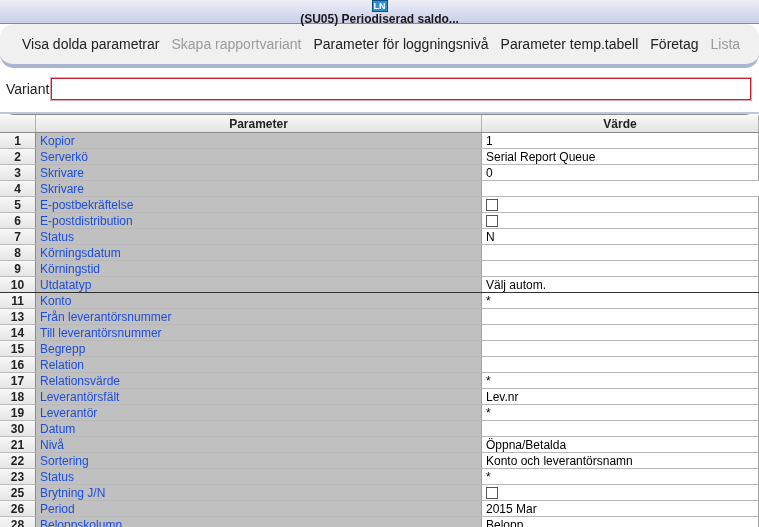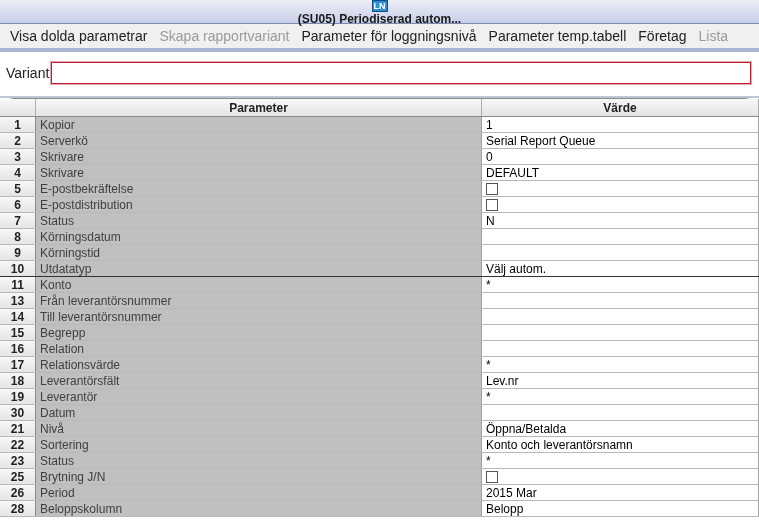--- a/index.html
+++ b/index.html
@@ -13,28 +13,29 @@
   }
   .title-icon {
     width: 16px; height: 16px; margin: 0 4px 0 4px;
     background: #2a8fd6; border: 1px solid #0b4f85;
     display:flex; align-items:center; justify-content:center;
     color:#fff; font-size:9px; font-weight:bold;
   }
   .title-text { font-weight: bold; color: #1a1a1a; }
 
   .toolbar {
-    height: 28px;
+    height: 44px;
     background: #f0f0f0;
     border-bottom: 4px solid #a8b4d0;
     display: flex; align-items: center;
-    padding-left: 6px;
+    padding-left: 18px;
     gap: 4px;
     font-size: 14px;
     color: #222;
+    border-radius: 14px;
   }
   .toolbar .titem { padding: 2px 4px; cursor: pointer; white-space: nowrap; }
   .toolbar .titem.disabled { color: #9a9a9a; }
   .toolbar .titem:last-child { padding-right:0; }
 
   .variant-row {
     display:flex; align-items:center; gap:2px;
     padding: 10px 8px 12px 6px;
     background:#fff;
     border-bottom: 2px solid #bfc6d8;
@@ -79,37 +80,37 @@
   }
   .gnum {
     width:36px; justify-content:center;
     background: linear-gradient(to bottom,#f7f7f7,#e5e5e5);
     font-weight:bold; color:#222;
     border-right:1px solid #8a8a8a;
   }
   .gparam {
     width:446px;
     background:#c0c0c0;
-    color:#404040;
+    color:#1d4ed8;
   }
   .gval {
     flex:1; background:#fff; color:#000;
   }
   .sep-strong { border-bottom:1px solid #333; }
 
   .chk {
     width:12px; height:12px; border:1px solid #555; background:#fff;
   }
 </style>
 </head>
 <body>
 
 <div class="title-bar">
   <div class="title-icon">LN</div>
-  <div class="title-text">(SU05) Periodiserad autom...</div>
+  <div class="title-text">(SU05) Periodiserad saldo...</div>
 </div>
 
 <div class="toolbar" id="toolbar">
     <span class="titem">Visa dolda parametrar</span>
     <span class="titem disabled">Skapa rapportvariant</span>
     <span class="titem">Parameter för loggningsnivå</span>
     <span class="titem">Parameter temp.tabell</span>
     <span class="titem">Företag</span>
     <span class="titem disabled">Lista</span>
   </div>
@@ -137,21 +138,20 @@
         <div class="gcell gval">Serial Report Queue</div>
       </div>
       <div class="grow">
         <div class="gcell gnum">3</div>
         <div class="gcell gparam">Skrivare</div>
         <div class="gcell gval">0</div>
       </div>
       <div class="grow">
         <div class="gcell gnum">4</div>
         <div class="gcell gparam">Skrivare</div>
-        <div class="gcell gval">DEFAULT</div>
       </div>
       <div class="grow">
         <div class="gcell gnum">5</div>
         <div class="gcell gparam">E-postbekräftelse</div>
         <div class="gcell gval">
           <div class="chk"></div>
         </div>
       </div>
       <div class="grow">
         <div class="gcell gnum">6</div>

